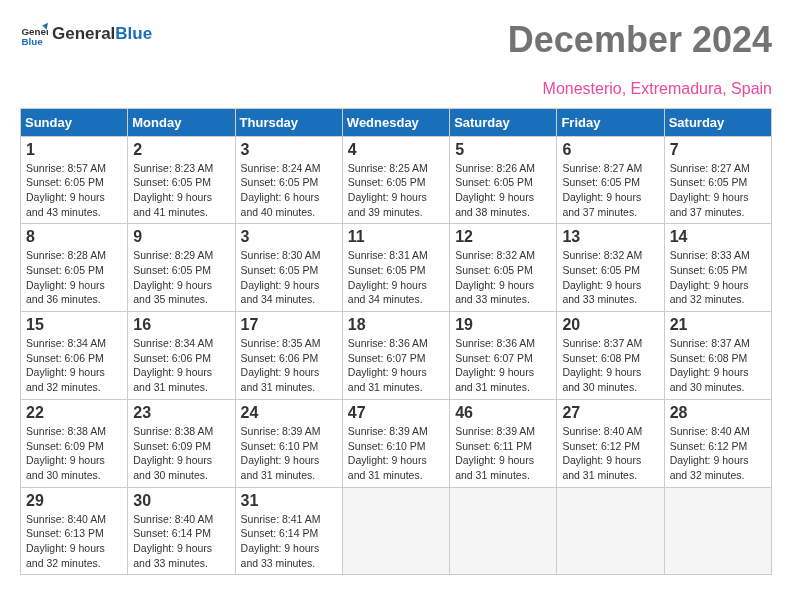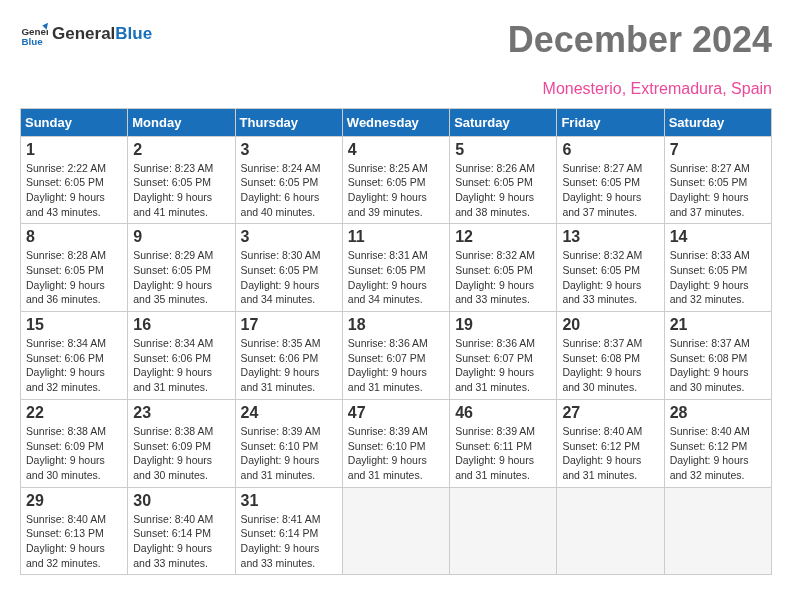--- a/index.html
+++ b/index.html
@@ -107,21 +107,21 @@
         <th>Saturday</th>
         <th>Friday</th>
         <th>Saturday</th>
       </tr>
   </thead>
   <tbody id="calendar-body">
   <tr>
         <td>
         <span class="day-num">1</span>
         <div class="day-info">
-          <span>Sunrise: </span><span>2:22 AM</span><br>
+          <span>Sunrise: </span><span>8:57 AM</span><br>
           <span>Sunset: </span><span>6:05 PM</span><br>
           <span>Daylight: 9 hours and 43 minutes.</span>
         </div>
       </td>
         <td>
         <span class="day-num">2</span>
         <div class="day-info">
           <span>Sunrise: </span><span>8:23 AM</span><br>
           <span>Sunset: </span><span>6:05 PM</span><br>
           <span>Daylight: 9 hours and 41 minutes.</span>

